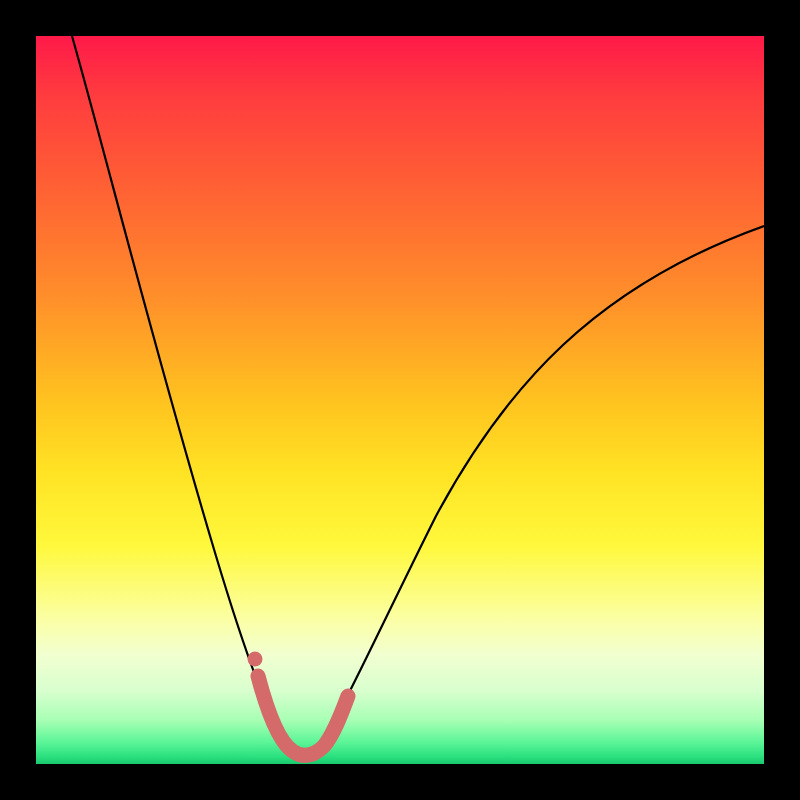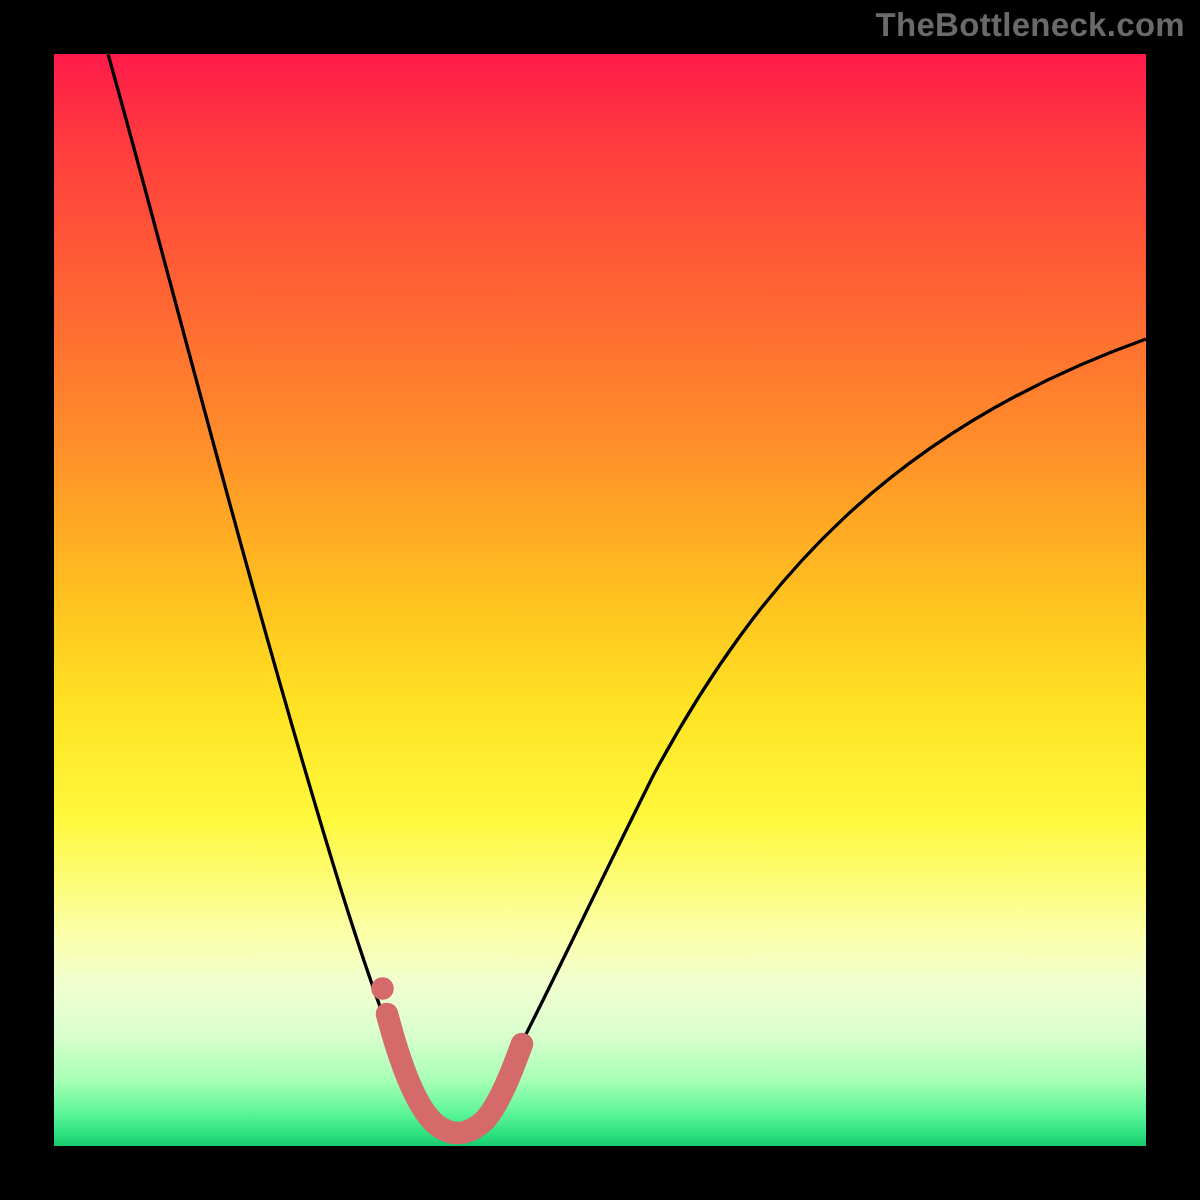--- a/index.html
+++ b/index.html
@@ -79,14 +79,13 @@
 
       <path fill="none" stroke="#d46a6a" stroke-width="15" stroke-linecap="round" stroke-linejoin="round" d="M 222 640
                C 232 678, 244 708, 258 716
                C 268 722, 278 720, 288 710
                C 298 698, 306 676, 312 660"></path>
 
       <circle cx="219" cy="623" r="7.5" fill="#d46a6a"></circle>
     </svg>
 
   </div>
-  <div class="watermark">TheBottleneck.com</div>
 </div>
 
 </body></html>

